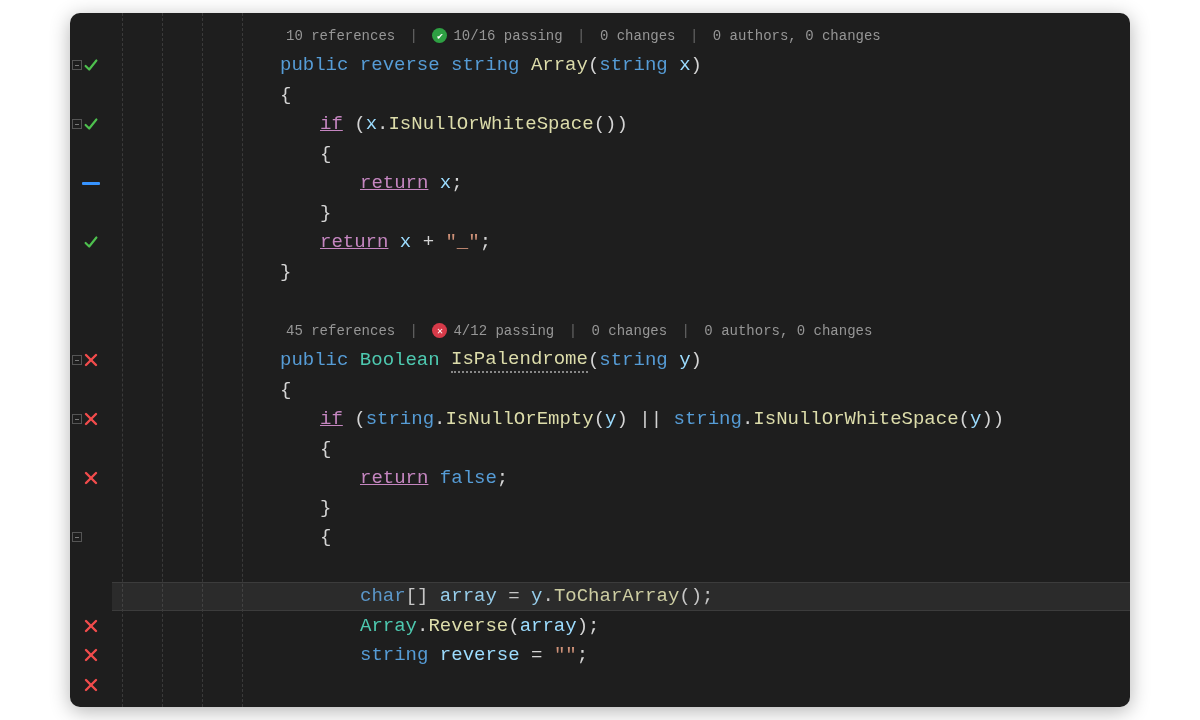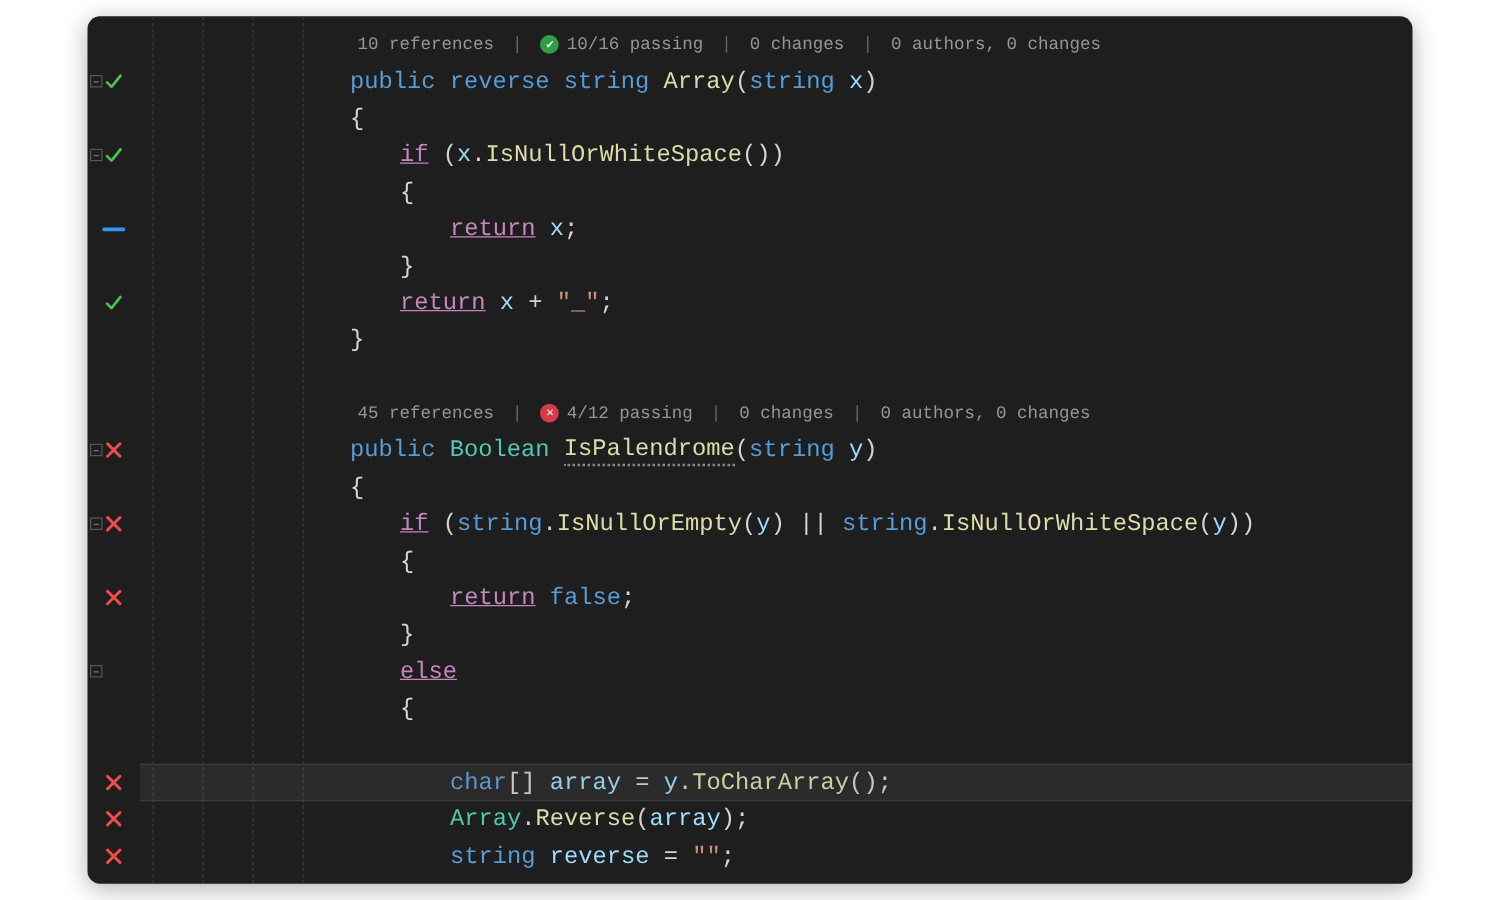--- a/index.html
+++ b/index.html
@@ -270,21 +270,20 @@
     <div class="line"><span class="indent i1"></span><span>{</span></div>
 
     <div class="line"><span class="indent i2"></span><span class="ctrl">if</span><span> </span><span>(</span><span class="kw">string</span><span>.</span><span class="method">IsNullOrEmpty</span><span>(</span><span class="ident">y</span><span>)</span><span> || </span><span class="kw">string</span><span>.</span><span class="method">IsNullOrWhiteSpace</span><span>(</span><span class="ident">y</span><span>)</span><span>)</span></div>
 
     <div class="line"><span class="indent i2"></span><span>{</span></div>
 
     <div class="line"><span class="indent i3"></span><span class="ctrl">return</span><span> </span><span class="kw">false</span><span>;</span></div>
 
     <div class="line"><span class="indent i2"></span><span>}</span></div>
 
-    <div class="line"><span class="indent i2"></span><span class="ctrl">else</span></div>
 
     <div class="line"><span class="indent i2"></span><span>{</span></div>
 
     <div class="line"></div>
 
     <div class="line highlight"><span class="indent i3"></span><span class="kw">char</span><span>[]</span><span> </span><span class="ident">array</span><span> = </span><span class="ident">y</span><span>.</span><span class="method">ToCharArray</span><span>(</span><span>)</span><span>;</span></div>
 
     <div class="line"><span class="indent i3"></span><span class="type">Array</span><span>.</span><span class="method">Reverse</span><span>(</span><span class="ident">array</span><span>)</span><span>;</span></div>
 
     <div class="line"><span class="indent i3"></span><span class="kw">string</span><span> </span><span class="ident">reverse</span><span> = </span><span class="str">""</span><span>;</span></div>

